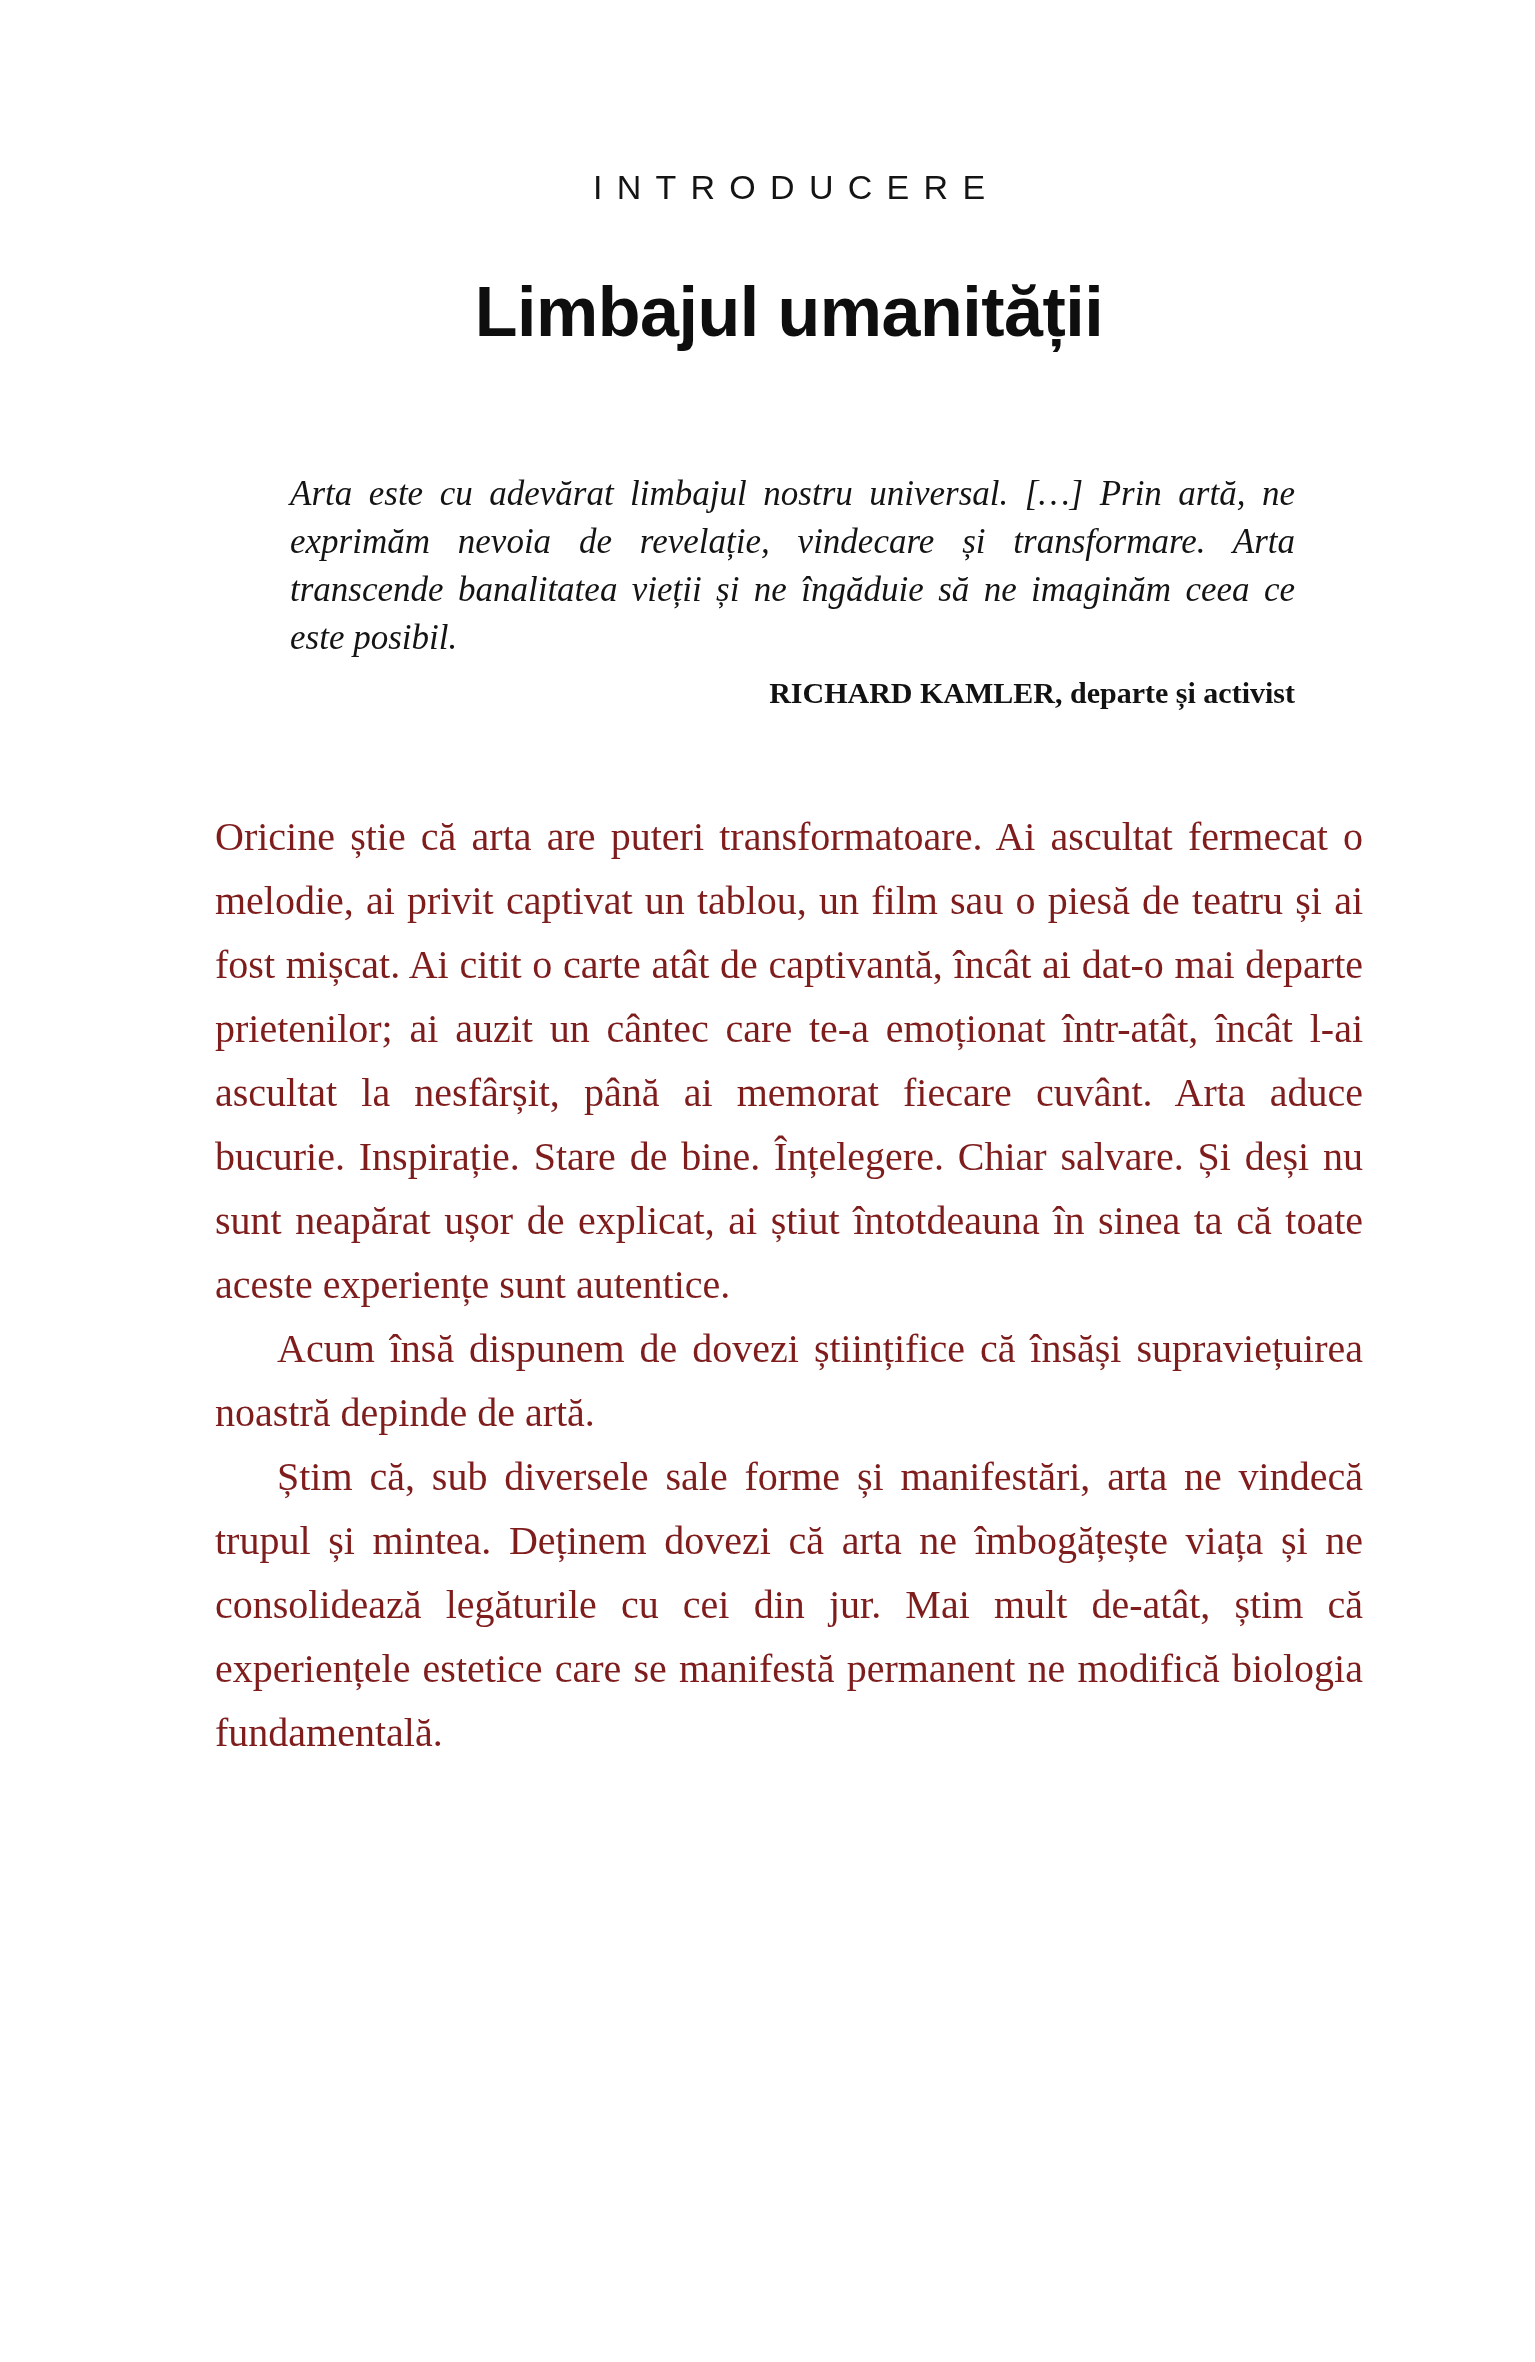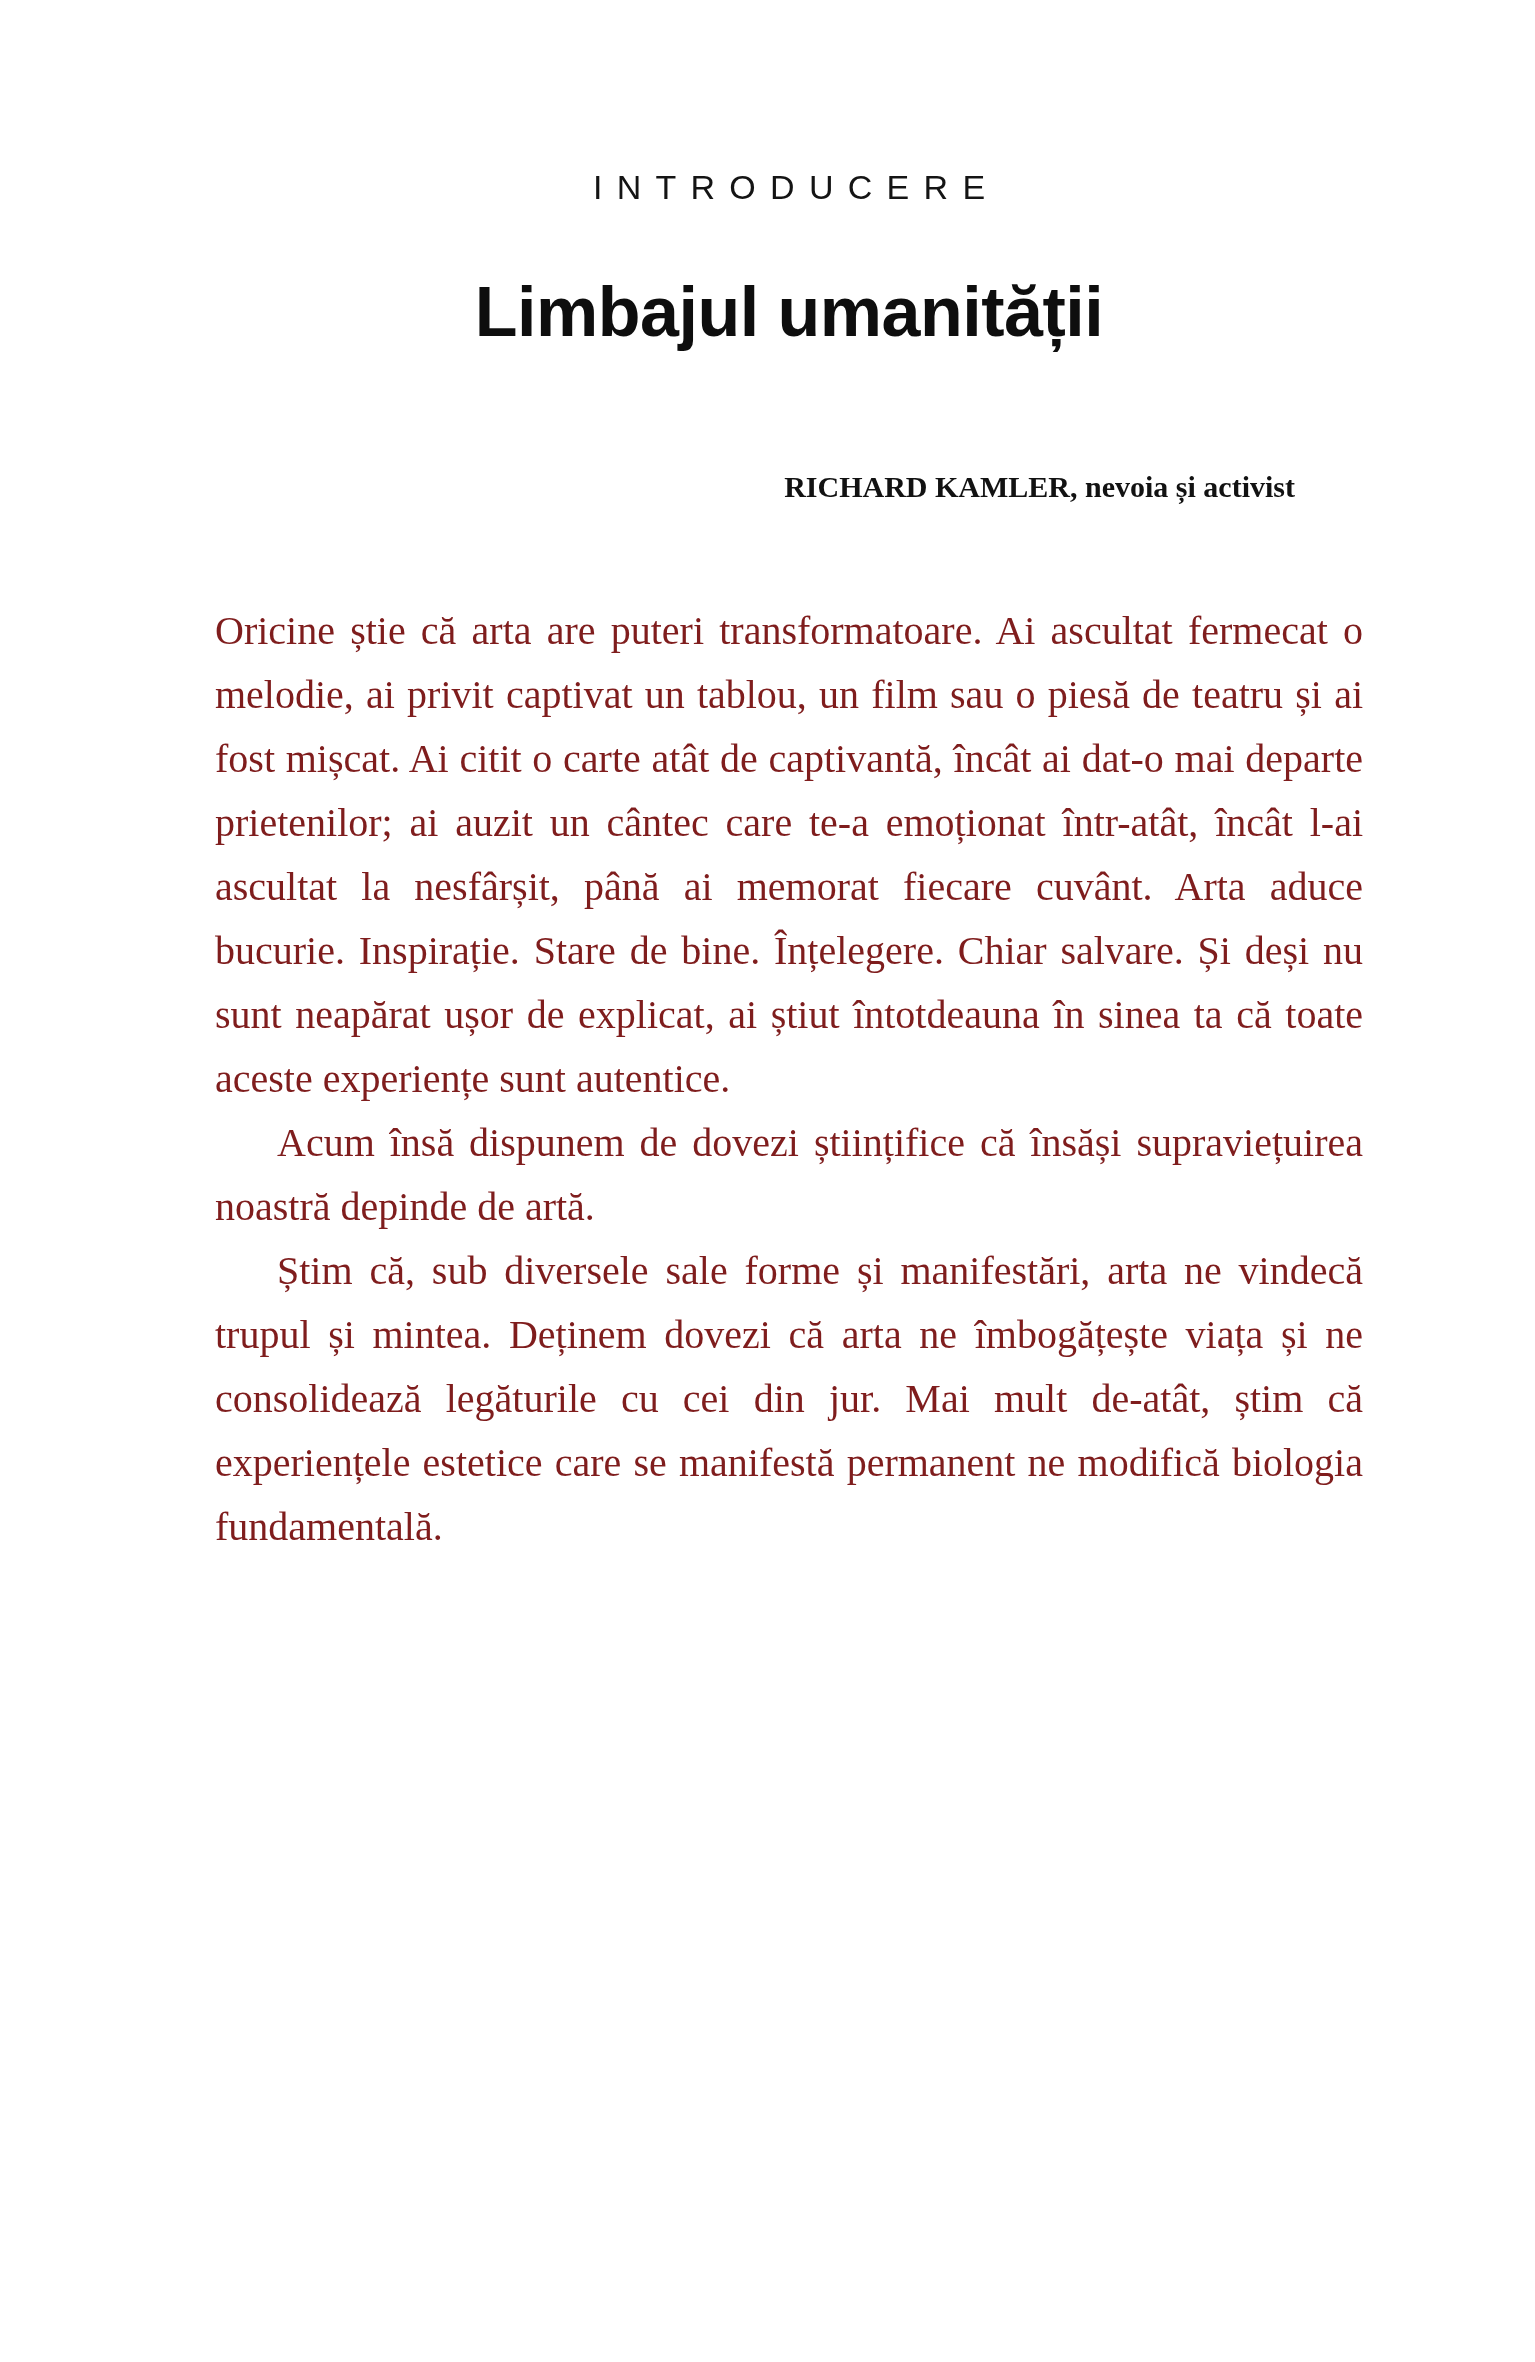--- a/index.html
+++ b/index.html
@@ -83,21 +83,22 @@
 </head>
 <body>
 
 <div class="page">
 
   <div class="kicker">INTRODUCERE</div>
 
   <h1 class="title">Limbajul umanității</h1>
 
   <div class="epigraph">
-    <p class="attribution"><span>RICHARD KAMLER,</span><span> nevoia și activist</span></p>
+    <p class="epigraph-text">Arta este cu adevărat limbajul nostru universal. […] Prin artă, ne exprimăm nevoia de revelație, vindecare și transformare. Arta transcende banalitatea vieții și ne îngăduie să ne imaginăm ceea ce este posibil.</p>
+    <p class="attribution"><span>RICHARD KAMLER,</span><span> departe și activist</span></p>
   </div>
 
   <div class="body-text">
     <p class="para first">Oricine știe că arta are puteri transformatoare. Ai ascultat fermecat o melodie, ai privit captivat un tablou, un film sau o piesă de teatru și ai fost mișcat. Ai citit o carte atât de captivantă, încât ai dat-o mai departe prietenilor; ai auzit un cântec care te-a emoționat într-atât, încât l-ai ascultat la nesfârșit, până ai memorat fiecare cuvânt. Arta aduce bucurie. Inspirație. Stare de bine. Înțelegere. Chiar salvare. Și deși nu sunt neapărat ușor de explicat, ai știut întotdeauna în sinea ta că toate aceste experiențe sunt autentice.</p>
     <p class="para">Acum însă dispunem de dovezi științifice că însăși supraviețuirea noastră depinde de artă.</p>
     <p class="para">Știm că, sub diversele sale forme și manifestări, arta ne vindecă trupul și mintea. Deținem dovezi că arta ne îmbogățește viața și ne consolidează legăturile cu cei din jur. Mai mult de-atât, știm că experiențele estetice care se manifestă permanent ne modifică biologia fundamentală.</p>
   </div>
 
 </div>
 

